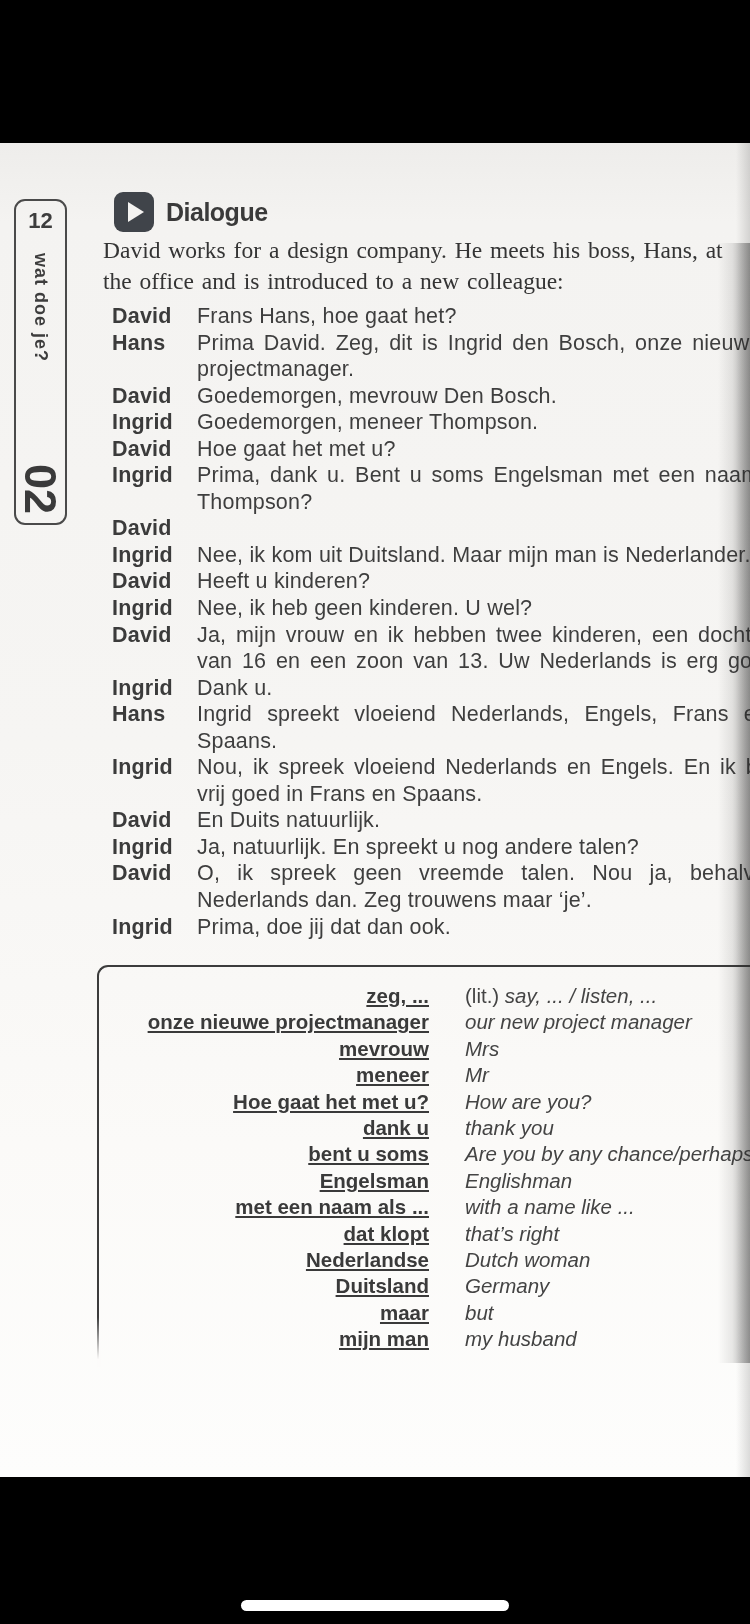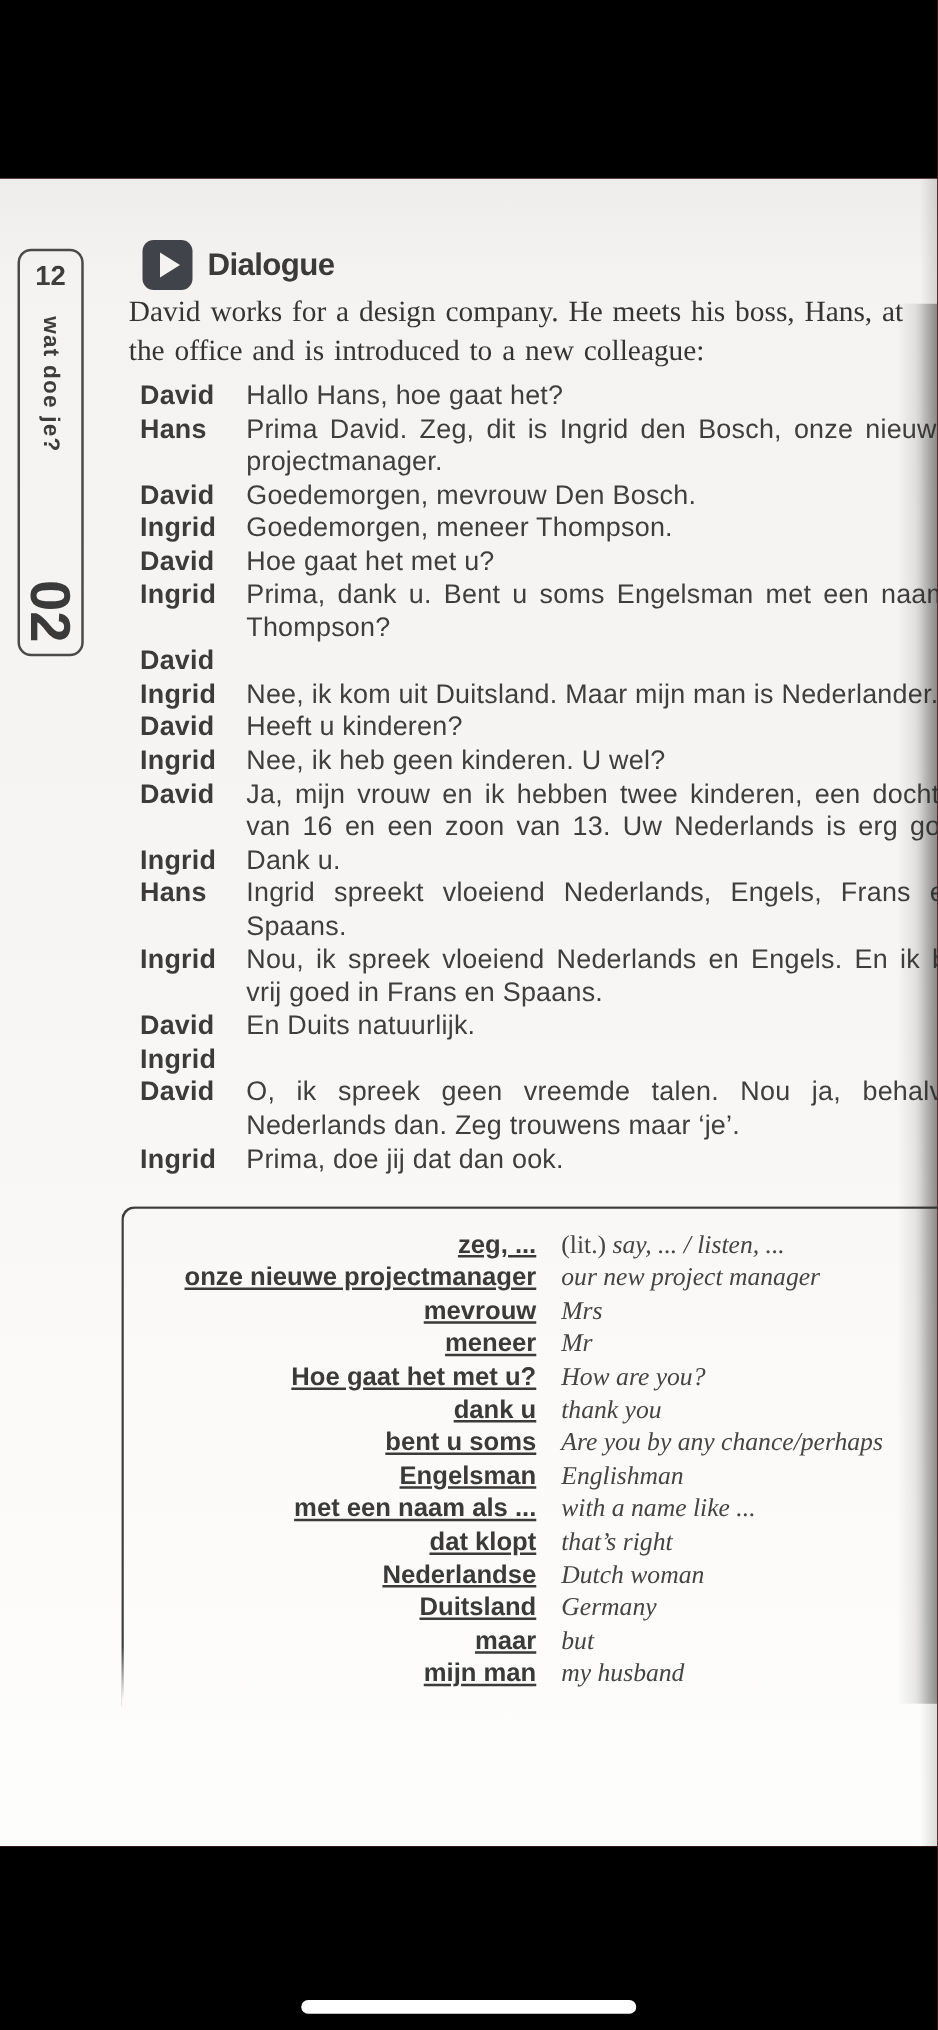--- a/index.html
+++ b/index.html
@@ -1,16 +1,16 @@
 <!DOCTYPE html>
 <html><head>
 <meta charset="utf-8">
 <style>
   html,body{margin:0;padding:0;background:#000;}
-  .screen{position:relative;width:750px;height:1624px;background:#b91c1c;overflow:hidden;
+  .screen{position:relative;width:750px;height:1624px;background:#7dd3fc;overflow:hidden;
           font-family:"Liberation Sans",sans-serif;}
   
   .top-bar{position:absolute;left:0;top:0;width:750px;height:143px;background:#000;}
   .bottom-bar{position:absolute;left:0;top:1477px;width:750px;height:147px;background:#000;}
   .home-indicator{position:absolute;left:50%;transform:translateX(-50%);bottom:13px;
                   width:268px;height:11px;border-radius:6px;background:#ffffff;}
   
   .page{position:absolute;left:0;top:143px;width:750px;height:1334px;overflow:hidden;
         background:linear-gradient(180deg,#eeedeb 0%,#f4f3f1 6%,#f6f5f3 45%,#fbfaf8 75%,#fdfdfc 100%);}
   .page-inner{position:relative;width:830px;height:100%;}
@@ -44,21 +44,21 @@
   .d-line{white-space:nowrap;color:#3e3e3e;}
   .j1{word-spacing:3.5px;}
   .j2{word-spacing:9px;}
   .j3{word-spacing:11px;}
   
   .vocab-box{position:absolute;left:97px;top:822px;width:726px;height:400px;box-sizing:border-box;
              border-top:2px solid #3c3c3c;border-left:2px solid #3c3c3c;border-top-left-radius:11px;}
   .vocab-rows{position:absolute;left:0;top:16px;width:100%;font-size:20.5px;line-height:26.4px;}
   .v-row{display:flex;align-items:baseline;}
   .v-nl{flex:0 0 318px;margin-left:12px;text-align:right;font-weight:bold;color:#3a3a3a;white-space:nowrap;text-decoration:underline;}
-  .v-en{margin-left:20px;font-style:italic;color:#444;white-space:nowrap;font-family:Liberation Serif, serif;}
+  .v-en{margin-left:36px;font-style:italic;color:#444;white-space:nowrap;}
   .v-prefix{font-style:normal;}
   .border-fade{position:absolute;left:-2px;bottom:-2px;width:4px;height:50px;
                background:linear-gradient(to bottom,rgba(252,251,250,0),#fcfbfa 85%);}
   
   .right-shadow{position:absolute;left:718px;top:100px;width:32px;height:1120px;
       background:linear-gradient(to right,rgba(40,40,40,0) 0%,rgba(40,40,40,0.10) 45%,rgba(30,30,30,0.42) 100%);}
   .right-shadow-soft{position:absolute;left:736px;top:0;width:14px;height:1334px;
       background:linear-gradient(to right,rgba(60,60,60,0),rgba(60,60,60,0.18));}
 </style>
 </head>
@@ -84,21 +84,21 @@
 
       <div class="intro">
         <div>David works for a design company. He meets his boss, Hans, at</div>
         <div>the office and is introduced to a new colleague:</div>
       </div>
 
       <div class="dialogue">
           <div class="d-row">
             <div class="d-speaker">David</div>
             <div class="d-lines">
-              <div class="d-line j0">Hallo Hans, hoe gaat het?</div>
+              <div class="d-line j0">Frans Hans, hoe gaat het?</div>
             </div>
           </div>
           <div class="d-row">
             <div class="d-speaker">Hans</div>
             <div class="d-lines">
               <div class="d-line j1">Prima David. Zeg, dit is Ingrid den Bosch, onze nieuwe</div>
               <div class="d-line j0">projectmanager.</div>
             </div>
           </div>
           <div class="d-row">
@@ -175,20 +175,23 @@
             </div>
           </div>
           <div class="d-row">
             <div class="d-speaker">David</div>
             <div class="d-lines">
               <div class="d-line j0">En Duits natuurlijk.</div>
             </div>
           </div>
           <div class="d-row">
             <div class="d-speaker">Ingrid</div>
+            <div class="d-lines">
+              <div class="d-line j0">Ja, natuurlijk. En spreekt u nog andere talen?</div>
+            </div>
           </div>
           <div class="d-row">
             <div class="d-speaker">David</div>
             <div class="d-lines">
               <div class="d-line j3">O, ik spreek geen vreemde talen. Nou ja, behalve</div>
               <div class="d-line j0">Nederlands dan. Zeg trouwens maar ‘je’.</div>
             </div>
           </div>
           <div class="d-row">
             <div class="d-speaker">Ingrid</div>

